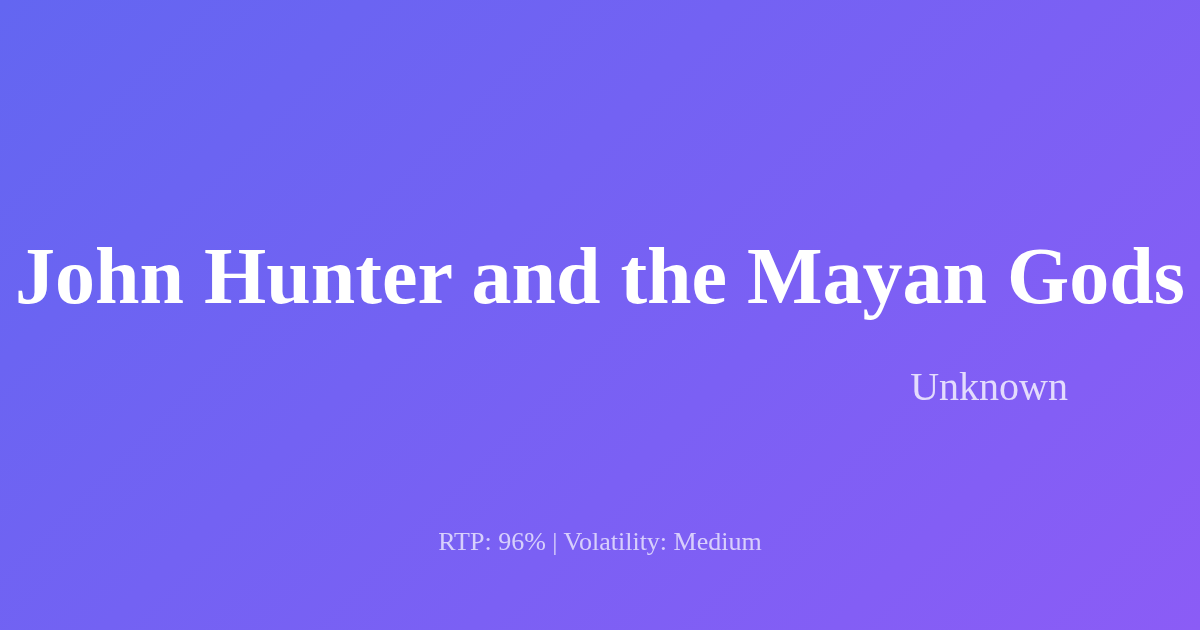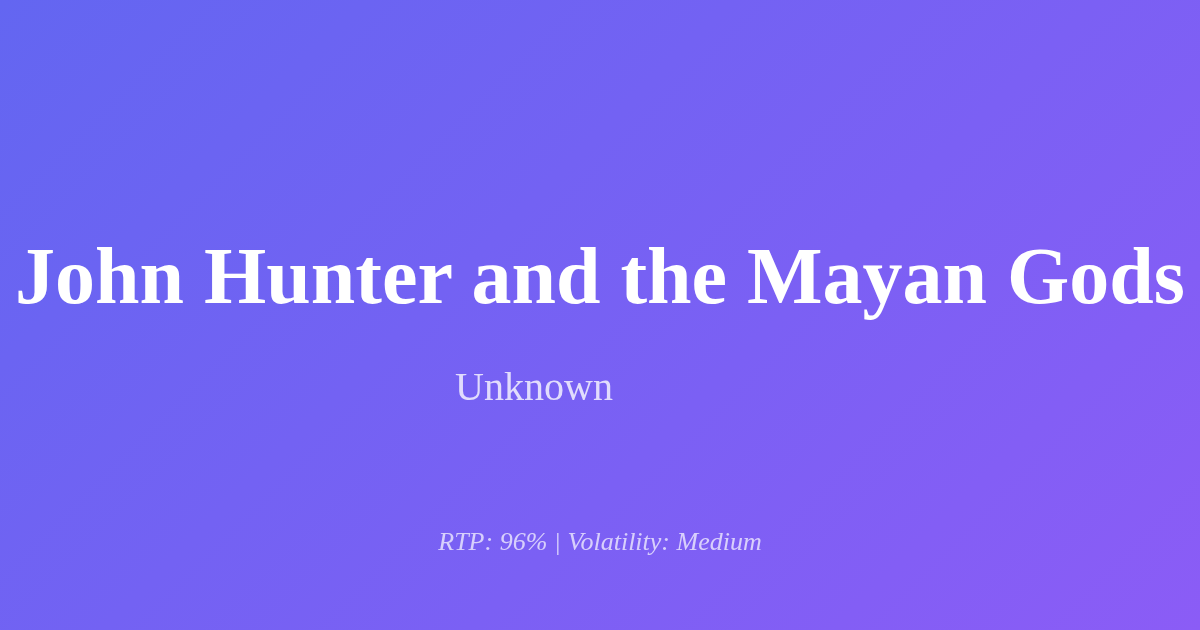--- a/index.html
+++ b/index.html
@@ -56,42 +56,41 @@
     letter-spacing: 0px;
     text-align: center;
     pointer-events: auto;
   }
 
   .game-subtitle {
     position: absolute;
     top: 360px;
     left: 0;
     width: 1068px;
-    text-align: center;
+    text-align: right;
     font-family: "Liberation Serif", "DejaVu Serif", serif;
     font-size: 40px;
     font-weight: 400;
     line-height: 54px;
     color: rgba(255, 255, 255, 0.78);
     white-space: nowrap;
   }
 
   .game-meta {
     position: absolute;
     top: 525px;
     left: 0;
     width: 1200px;
     text-align: center;
     font-family: "Liberation Serif", "DejaVu Serif", serif;
     font-size: 26px;
     font-weight: 400;
     line-height: 34px;
     color: rgba(255, 255, 255, 0.70);
     white-space: nowrap;
-    font-style: italic;
   }
 </style>
 </head>
 <body>
 
 <div class="og-card">
 
   <div class="title-row">
     <div class="game-title">John Hunter and the Mayan Gods</div>
   </div>

